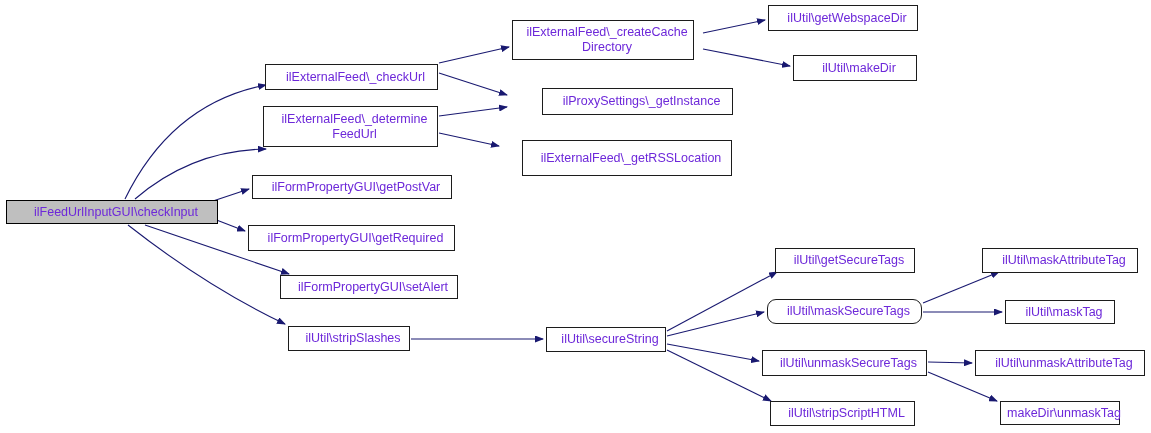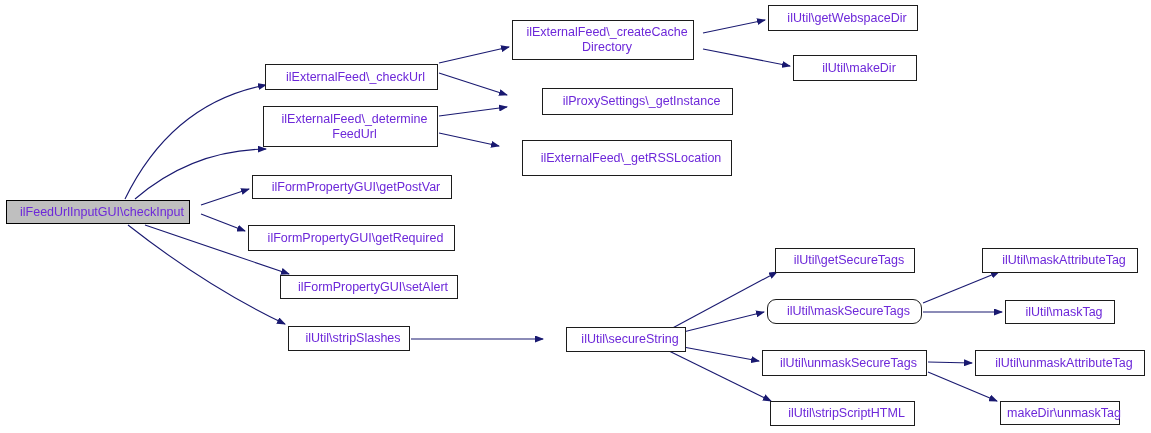--- a/index.html
+++ b/index.html
@@ -72,35 +72,35 @@
         <path class="edge" d="M 667,336 L 764,312" marker-end="url(#arrow)"></path>
         <path class="edge" d="M 667,344 L 759,361" marker-end="url(#arrow)"></path>
         <path class="edge" d="M 667,350 L 771,401" marker-end="url(#arrow)"></path>
         <path class="edge" d="M 923,303 L 999,272" marker-end="url(#arrow)"></path>
         <path class="edge" d="M 923,312 L 1002,312" marker-end="url(#arrow)"></path>
         <path class="edge" d="M 928,362 L 972,363" marker-end="url(#arrow)"></path>
         <path class="edge" d="M 928,372 L 997,401" marker-end="url(#arrow)"></path>
       </g>
   </svg>
   <div>
-      <div class="node root" style="left: 6px; top: 200px; width: 184px; height: 24px;">ilFeedUrlInputGUI\checkInput</div>
+      <div class="node root" style="left: 6px; top: 200px; width: 212px; height: 24px;">ilFeedUrlInputGUI\checkInput</div>
       <div class="node" style="left: 265px; top: 64px; width: 173px; height: 26px;">ilExternalFeed\_checkUrl</div>
       <div class="node" style="left: 263px; top: 106px; width: 175px; height: 41px;">ilExternalFeed\_determine
 FeedUrl</div>
       <div class="node" style="left: 252px; top: 175px; width: 200px; height: 24px;">ilFormPropertyGUI\getPostVar</div>
       <div class="node" style="left: 248px; top: 225px; width: 207px; height: 26px;">ilFormPropertyGUI\getRequired</div>
       <div class="node" style="left: 280px; top: 275px; width: 178px; height: 24px;">ilFormPropertyGUI\setAlert</div>
       <div class="node" style="left: 288px; top: 326px; width: 122px; height: 25px;">ilUtil\stripSlashes</div>
       <div class="node" style="left: 512px; top: 20px; width: 182px; height: 40px;">ilExternalFeed\_createCache
 Directory</div>
       <div class="node" style="left: 510px; top: 88px; width: 191px; height: 27px; margin-left: 32px;">ilProxySettings\_getInstance</div>
       <div class="node" style="left: 502px; top: 140px; width: 210px; height: 36px; margin-left: 20px;">ilExternalFeed\_getRSSLocation</div>
       <div class="node" style="left: 768px; top: 5px; width: 150px; height: 26px;">ilUtil\getWebspaceDir</div>
       <div class="node" style="left: 793px; top: 55px; width: 124px; height: 26px;">ilUtil\makeDir</div>
-      <div class="node" style="left: 566px; top: 327px; width: 120px; height: 25px;">ilUtil\secureString</div>
+      <div class="node" style="left: 546px; top: 327px; width: 120px; height: 25px;">ilUtil\secureString</div>
       <div class="node" style="left: 775px; top: 248px; width: 140px; height: 25px;">ilUtil\getSecureTags</div>
       <div class="node" style="left: 767px; top: 299px; width: 155px; height: 25px; border-radius: 9px;">ilUtil\maskSecureTags</div>
       <div class="node" style="left: 762px; top: 350px; width: 165px; height: 26px;">ilUtil\unmaskSecureTags</div>
       <div class="node" style="left: 770px; top: 401px; width: 145px; height: 25px;">ilUtil\stripScriptHTML</div>
       <div class="node" style="left: 982px; top: 248px; width: 156px; height: 25px;">ilUtil\maskAttributeTag</div>
       <div class="node" style="left: 1005px; top: 300px; width: 110px; height: 24px;">ilUtil\maskTag</div>
       <div class="node" style="left: 975px; top: 350px; width: 170px; height: 26px;">ilUtil\unmaskAttributeTag</div>
       <div class="node" style="left: 1000px; top: 401px; width: 120px; height: 24px;">makeDir\unmaskTag</div>
     </div>
 </div>

